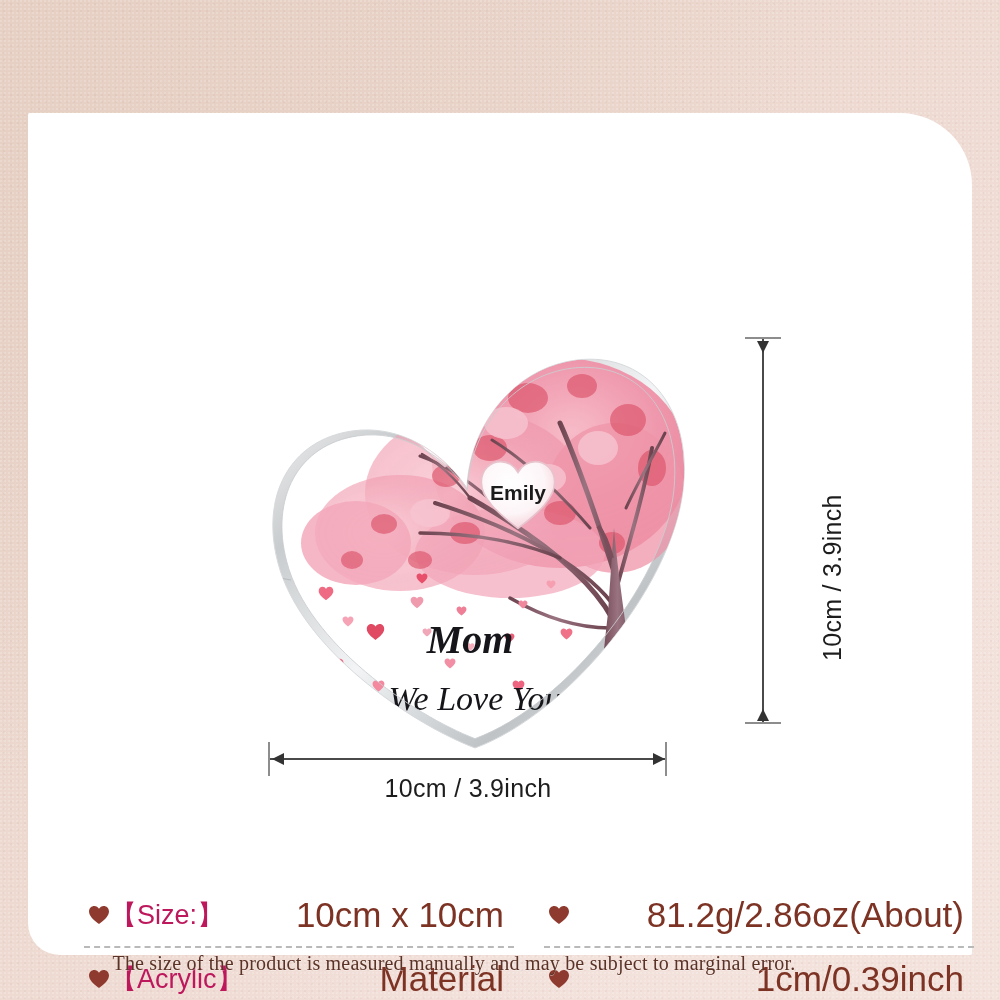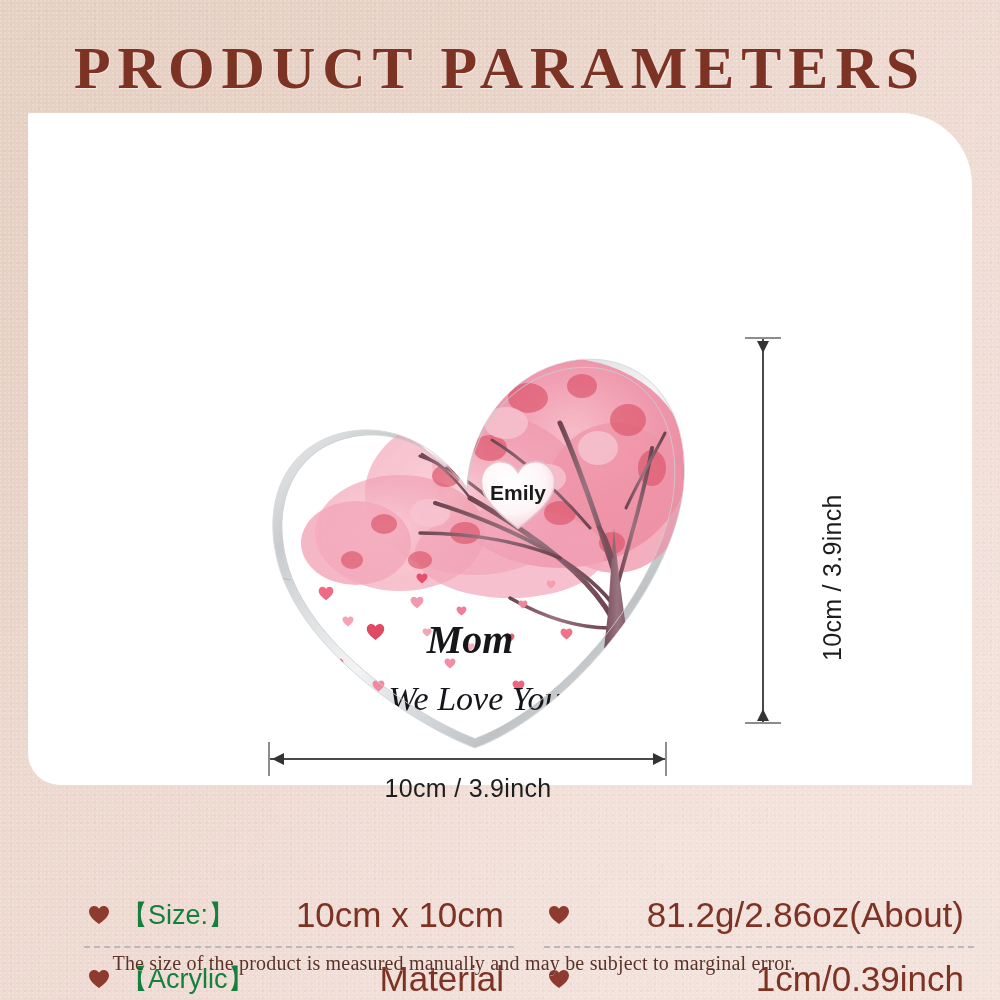--- a/index.html
+++ b/index.html
@@ -40,21 +40,21 @@
     letter-spacing:7px;
     color:#7d3324;
     text-shadow:1px 1px 0 rgba(255,255,255,.45);
     white-space:nowrap;
   }
 
   
   #card {
     position:absolute;
     left:28px; top:113px;
-    width:944px; height:672px;
+    width:944px; height:842px;
     background:#ffffff;
     border-radius:2px 72px 2px 32px;
   }
 
   
   #product { position:absolute; left:232px; top:215px; width:430px; height:425px; }
 
   
   .dim-line{ position:absolute; background:#4a4a4a; }
   .dim-cap { position:absolute; background:#8d8d8d; }
@@ -68,43 +68,42 @@
   #specs{
     position:absolute; left:56px; top:772px; width:890px; height:125px;
     display:grid; grid-template-columns:1fr 1fr; grid-template-rows:1fr 1fr;
     column-gap:30px;
   }
   .spec-cell{ position:relative; display:flex; align-items:center; padding:0 4px; }
   .spec-cell.dashed{
     border-bottom:2px dashed #b9b9b9;
   }
   .spec-key{
-    display:flex; align-items:center; gap:11px;
-    font-size:27px; color:#15803d; white-space:nowrap;
+    display:flex; align-items:center; 
+    font-size:27px; color:#be185d; white-space:nowrap;
   }
   .spec-val{
     margin-left:auto; font-size:35px; color:#7d3324; white-space:nowrap;
     padding-right:6px;
   }
   .heart-bullet{ width:22px; height:20px; flex:0 0 auto; display:block; }
 
   
   #footer{
     position:absolute; left:0; top:952px; width:908px; text-align:center;
     font-size:20px; color:#5a3226; letter-spacing:.2px;
     font-family:"Liberation Serif", serif;
     text-shadow:0 1px 0 rgba(255,255,255,.4);
   }
 </style>
 </head>
 <body>
 
 <div id="page">
 
-  <div id="title">PRODUCT PARAMETERS</div>
 
   <div id="card">
 
     <div id="product">
       <svg viewBox="0 0 430 425" width="430" height="425">
         <defs>
 
           <path id="heartPath" d="M215,420
                C 150,395 40,320 18,235
                C 0,168 30,112 92,103

